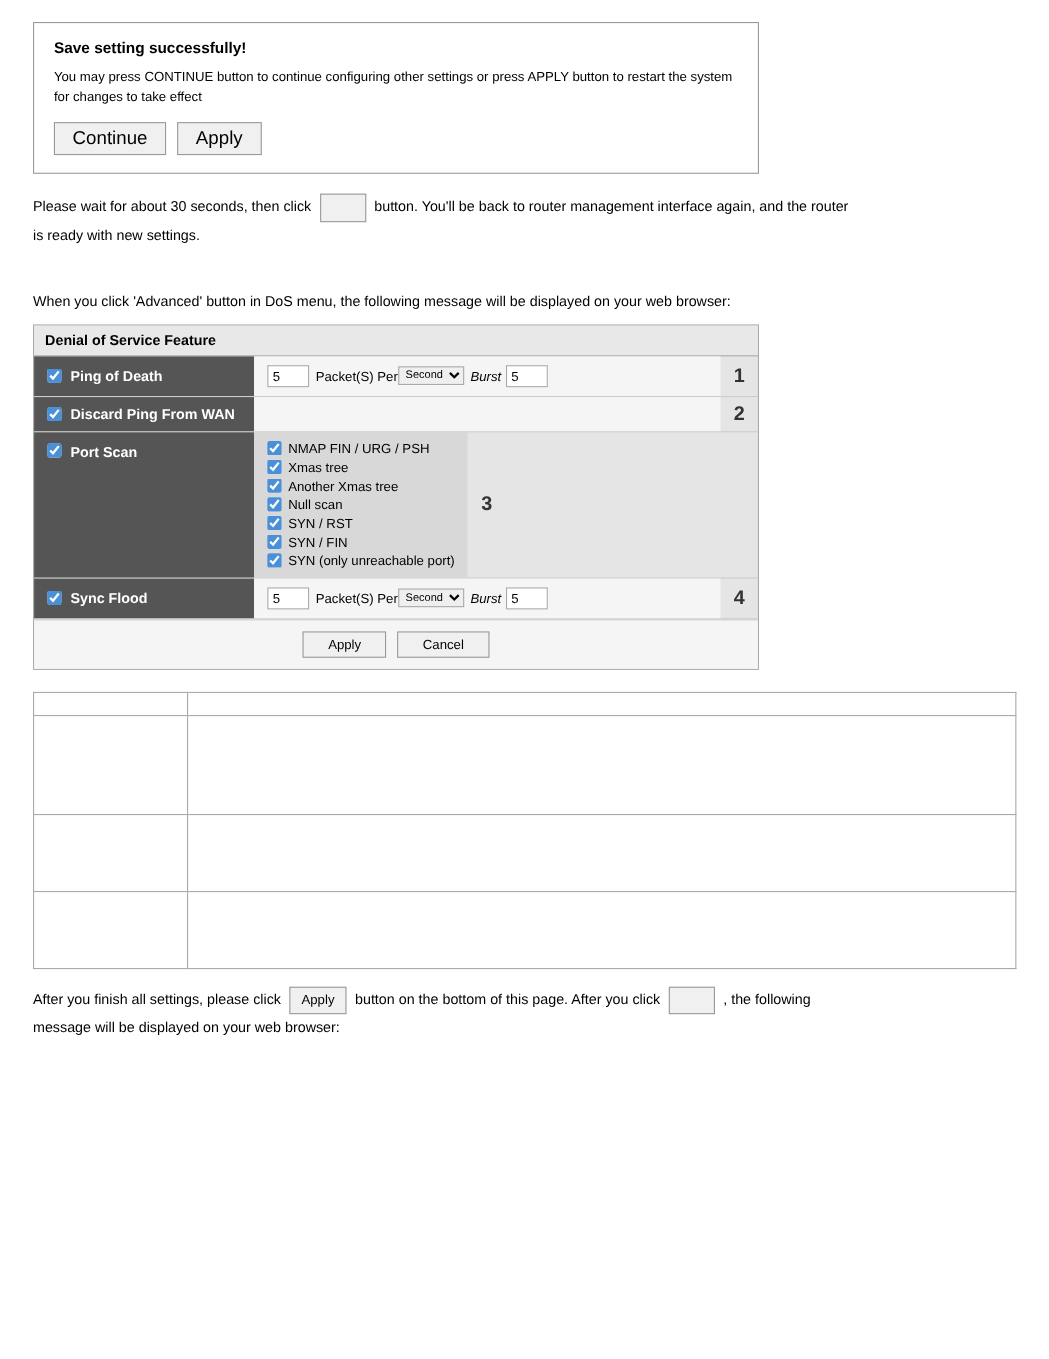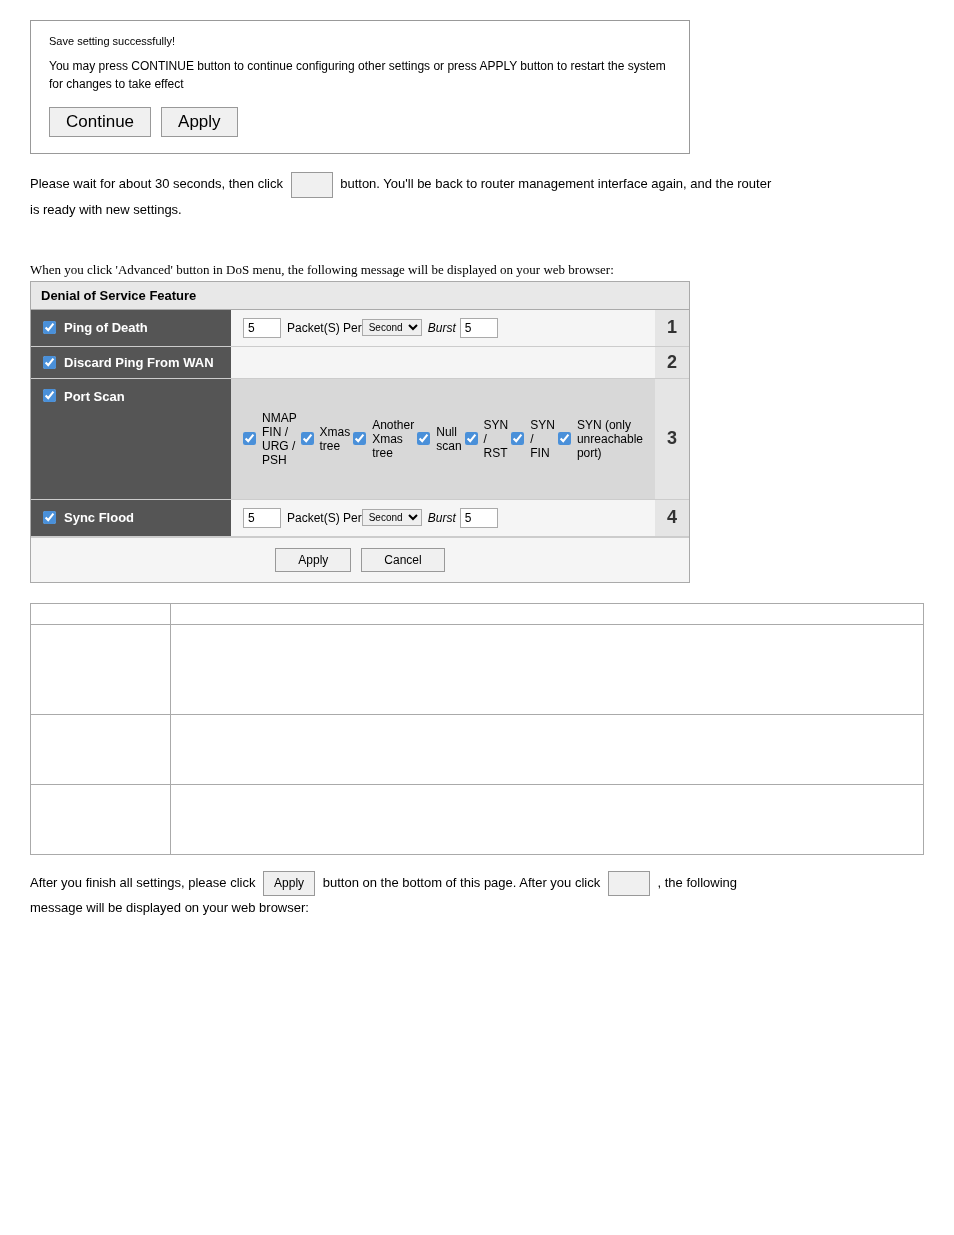--- a/index.html
+++ b/index.html
@@ -15,22 +15,22 @@
 
     
     .save-box {
       border: 1px solid #999;
       padding: 14px 18px 16px;
       margin-bottom: 18px;
       background: #fff;
       max-width: 660px;
     }
     .save-box h3 {
-      font-size: 11px;
-      font-weight: normal;
+      font-size: 14px;
+      font-weight: bold;
       margin-bottom: 10px;
     }
     .save-box p {
       font-size: 12px;
       line-height: 1.5;
       margin-bottom: 14px;
     }
     .save-box-buttons {
       display: flex;
       gap: 10px;
@@ -55,22 +55,22 @@
       border: 1px solid #999;
       padding: 1px 10px;
       font-size: 12px;
       background: #f0f0f0;
       margin: 0 4px;
     }
 
     
     .dos-intro {
       font-size: 13px;
+      margin-bottom: 10px;
       line-height: 1.6;
-      font-family: Liberation Serif, serif;
     }
 
     
     .dos-panel {
       border: 1px solid #aaa;
       max-width: 660px;
       margin-bottom: 20px;
       background: #e5e5e5;
     }
     .dos-panel-title {
@@ -134,21 +134,21 @@
       font-weight: bold;
       color: #333;
       padding: 0 12px;
       display: flex;
       align-items: center;
     }
 
     
     .port-scan-options {
       display: flex;
-      flex-direction: row;
+      flex-direction: column;
       gap: 3px;
       background: #d8d8d8;
       padding: 8px 12px;
       font-size: 12px;
       min-height: 120px;
     }
     .port-scan-options label {
       display: flex;
       align-items: center;
       gap: 6px;

